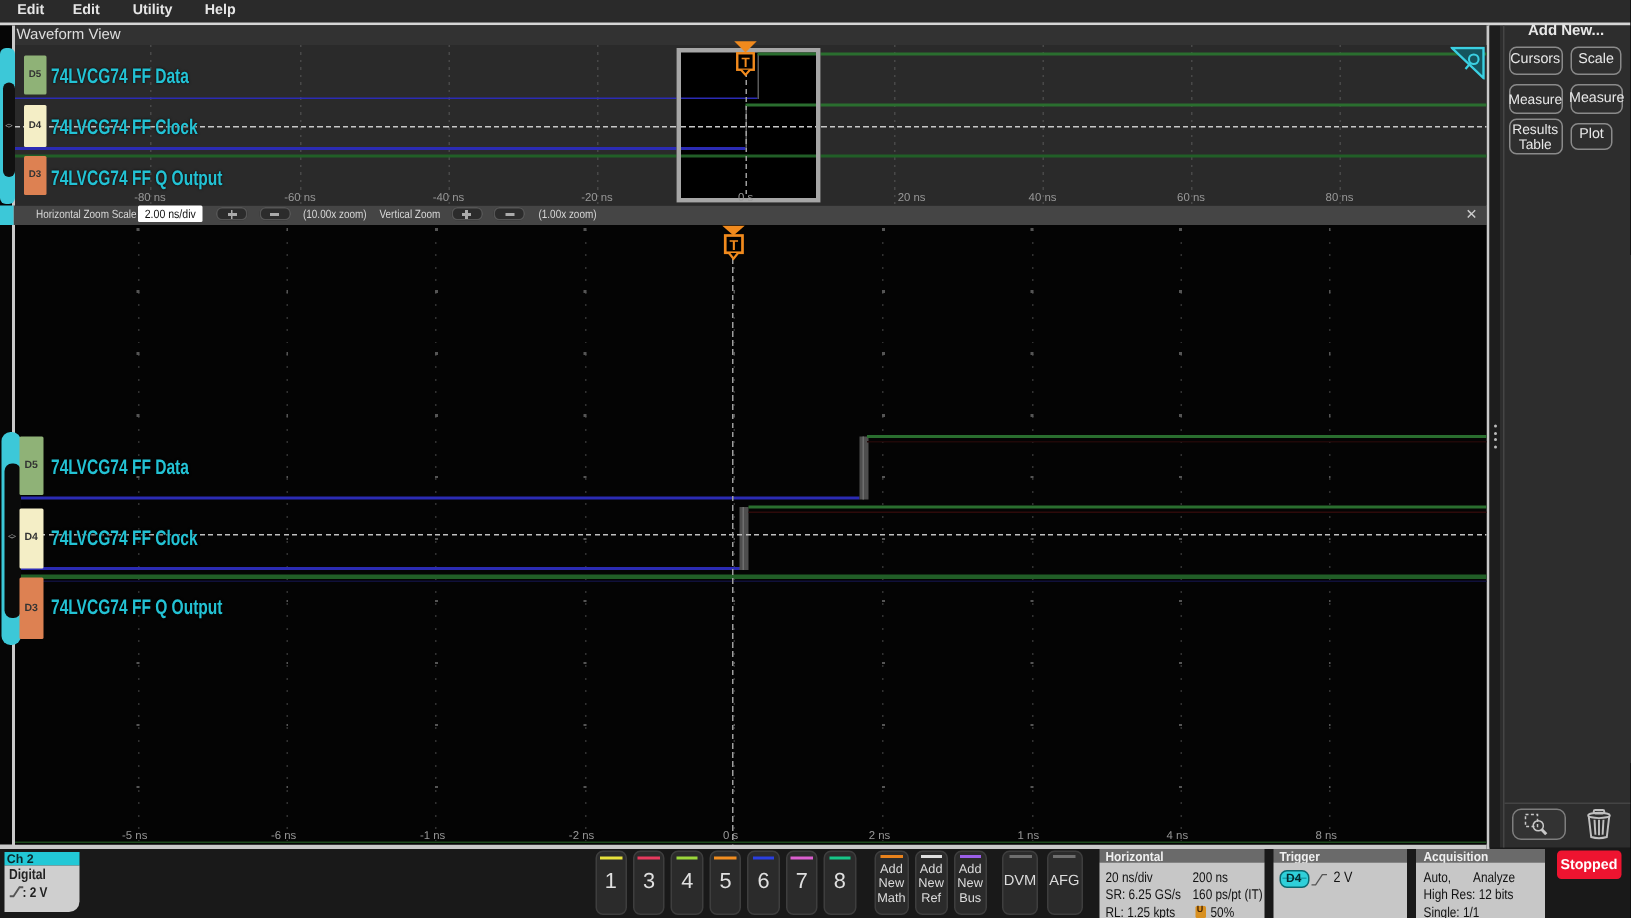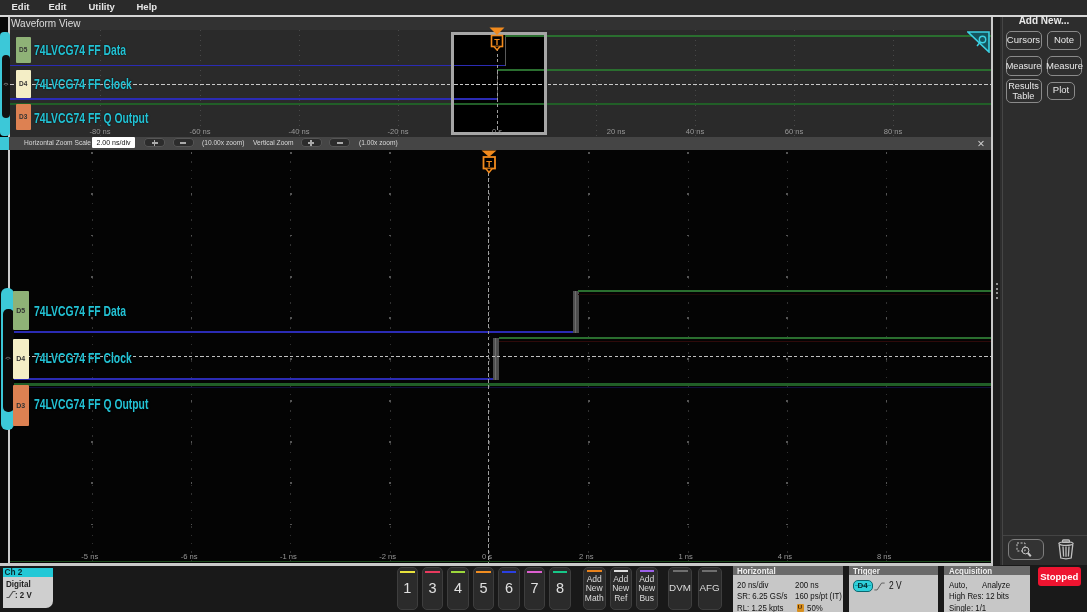--- a/index.html
+++ b/index.html
@@ -47,21 +47,21 @@
     <polygon points="1.5,0.5 16.5,0.5 9,8" fill="#f18a1d"></polygon>
     <rect x="3.5" y="8.5" width="11" height="11" fill="#000" stroke="#f18a1d" stroke-width="1.6"></rect>
     <text x="9" y="17.5" font-size="9" font-weight="bold" fill="#f18a1d" text-anchor="middle" font-family="Liberation Sans">T</text>
     <polyline points="6,19.5 9,23 12,19.5" fill="#000" stroke="#f18a1d" stroke-width="1.4"></polyline>
   </svg>
 <div style="position:absolute;left:80px;top:126.5px;width:40px;height:9px;font-size:7.6px;color:#989898;text-align:center;font-weight:normal;line-height:9px;">-80 ns</div>
 <div style="position:absolute;left:180px;top:126.5px;width:40px;height:9px;font-size:7.6px;color:#989898;text-align:center;font-weight:normal;line-height:9px;">-60 ns</div>
 <div style="position:absolute;left:279px;top:126.5px;width:40px;height:9px;font-size:7.6px;color:#989898;text-align:center;font-weight:normal;line-height:9px;">-40 ns</div>
 <div style="position:absolute;left:378px;top:126.5px;width:40px;height:9px;font-size:7.6px;color:#989898;text-align:center;font-weight:normal;line-height:9px;">-20 ns</div>
 <div style="position:absolute;left:477px;top:126.5px;width:40px;height:9px;font-size:7.6px;color:#989898;text-align:center;font-weight:normal;line-height:9px;">0 s</div>
-<div style="position:absolute;left:596px;top:126.5px;width:40px;height:9px;font-size:7.6px;color:#989898;text-align:center;font-weight:normal;line-height:9px;">20 ns</div>
+<div style="position:absolute;left:577px;top:126.5px;width:40px;height:9px;font-size:7.6px;color:#989898;text-align:right;font-weight:normal;line-height:9px;">20 ns</div>
 <div style="position:absolute;left:675px;top:126.5px;width:40px;height:9px;font-size:7.6px;color:#989898;text-align:center;font-weight:normal;line-height:9px;">40 ns</div>
 <div style="position:absolute;left:774px;top:126.5px;width:40px;height:9px;font-size:7.6px;color:#989898;text-align:center;font-weight:normal;line-height:9px;">60 ns</div>
 <div style="position:absolute;left:873px;top:126.5px;width:40px;height:9px;font-size:7.6px;color:#989898;text-align:center;font-weight:normal;line-height:9px;">80 ns</div>
 <svg class="abs" style="left:967px;top:31px" width="23" height="22" viewBox="0 0 23 22">
     <polygon points="1,1 22,1 22,21" fill="#15555e" stroke="#3bd0e2" stroke-width="1.6"></polygon>
     <circle cx="15.5" cy="8.5" r="3.2" fill="none" stroke="#3bd0e2" stroke-width="1.4"></circle>
     <line x1="13" y1="11.5" x2="10" y2="15" stroke="#3bd0e2" stroke-width="1.5"></line>
   </svg>
 <div style="position:absolute;left:34px;top:41.5px;width:170px;height:16px;font-size:14px;font-weight:bold;color:#23c2d4;line-height:16px;white-space:nowrap;transform:scaleX(0.74);transform-origin:left center;text-shadow:0 0 2px #000;">74LVCG74 FF Data</div>
 <div style="position:absolute;left:34px;top:75.5px;width:170px;height:16px;font-size:14px;font-weight:bold;color:#23c2d4;line-height:16px;white-space:nowrap;transform:scaleX(0.74);transform-origin:left center;text-shadow:0 0 2px #000;">74LVCG74 FF Clock</div>
@@ -157,21 +157,21 @@
 <div style="position:absolute;left:12.5px;top:400.8px;width:16.5px;height:9px;font-size:7px;color:#333;text-align:center;font-weight:bold;line-height:9px;">D3</div>
 <div style="position:absolute;left:992.5px;top:16.5px;width:7.5px;height:548.5px;background:#1d1d1d;"></div>
 <div style="position:absolute;left:995.5px;top:283px;width:2px;height:2px;background:#bbb;border-radius:1px;"></div>
 <div style="position:absolute;left:995.5px;top:287.5px;width:2px;height:2px;background:#bbb;border-radius:1px;"></div>
 <div style="position:absolute;left:995.5px;top:292px;width:2px;height:2px;background:#bbb;border-radius:1px;"></div>
 <div style="position:absolute;left:995.5px;top:296.5px;width:2px;height:2px;background:#bbb;border-radius:1px;"></div>
 <div style="position:absolute;left:1000px;top:16.5px;width:87px;height:548.5px;background:#2d2d2d;"></div>
 <div style="position:absolute;left:1001.5px;top:16.5px;width:1px;height:548.5px;background:#454545;"></div>
 <div style="position:absolute;left:1004px;top:15px;width:80px;height:11px;font-size:10px;color:#e8e8e8;text-align:center;font-weight:bold;line-height:11px;">Add New...</div>
 <div style="position:absolute;left:1005.5px;top:30.5px;width:36px;height:19.5px;background:#2f2f2f;border:1.4px solid #8a8a8a;border-radius:5px;color:#e8e8e8;display:flex;align-items:center;justify-content:center;font-size:9.5px;line-height:10.5px;text-align:center;">Cursors</div>
-<div style="position:absolute;left:1047px;top:30.5px;width:34px;height:19.5px;background:#2f2f2f;border:1.4px solid #8a8a8a;border-radius:5px;color:#e8e8e8;display:flex;align-items:center;justify-content:center;font-size:9.5px;line-height:10.5px;text-align:center;">Note</div>
+<div style="position:absolute;left:1047px;top:30.5px;width:34px;height:19.5px;background:#2f2f2f;border:1.4px solid #8a8a8a;border-radius:5px;color:#e8e8e8;display:flex;align-items:center;justify-content:center;font-size:9.5px;line-height:10.5px;text-align:center;">Scale</div>
 <div style="position:absolute;left:1005.5px;top:56px;width:36px;height:19.5px;background:#2f2f2f;border:1.4px solid #8a8a8a;border-radius:5px;color:#e8e8e8;display:flex;align-items:center;justify-content:center;font-size:9.2px;line-height:10.2px;text-align:center;">Measure</div>
 <div style="position:absolute;left:1047px;top:56px;width:35px;height:19.5px;background:#2f2f2f;border:1.4px solid #8a8a8a;border-radius:5px;color:#e8e8e8;display:flex;align-items:center;justify-content:center;font-size:9.5px;line-height:10.5px;text-align:center;">Measure</div>
 <div style="position:absolute;left:1005.5px;top:79px;width:36px;height:23.5px;background:#2f2f2f;border:1.4px solid #8a8a8a;border-radius:5px;color:#e8e8e8;display:flex;align-items:center;justify-content:center;font-size:9.2px;line-height:10.2px;text-align:center;">Results<br>Table</div>
 <div style="position:absolute;left:1047px;top:81.5px;width:28px;height:18px;background:#2f2f2f;border:1.4px solid #8a8a8a;border-radius:5px;color:#e8e8e8;display:flex;align-items:center;justify-content:center;font-size:9.5px;line-height:10.5px;text-align:center;">Plot</div>
 <div style="position:absolute;left:1003px;top:534.5px;width:84px;height:1px;background:#444;"></div>
 <div style="position:absolute;left:1007.5px;top:539px;width:36.5px;height:20.5px;background:#333;border:1.5px solid #7e7e7e;border-radius:6px;"></div>
 <svg class="abs" style="left:1016px;top:541.5px" width="17" height="16" viewBox="0 0 17 16">
     <g stroke="#c8c8c8" stroke-width="1" fill="none">
       <rect x="1" y="1" width="8" height="8" stroke-dasharray="2 1.6"></rect>
       <circle cx="9.5" cy="8.5" r="3.4"></circle>

